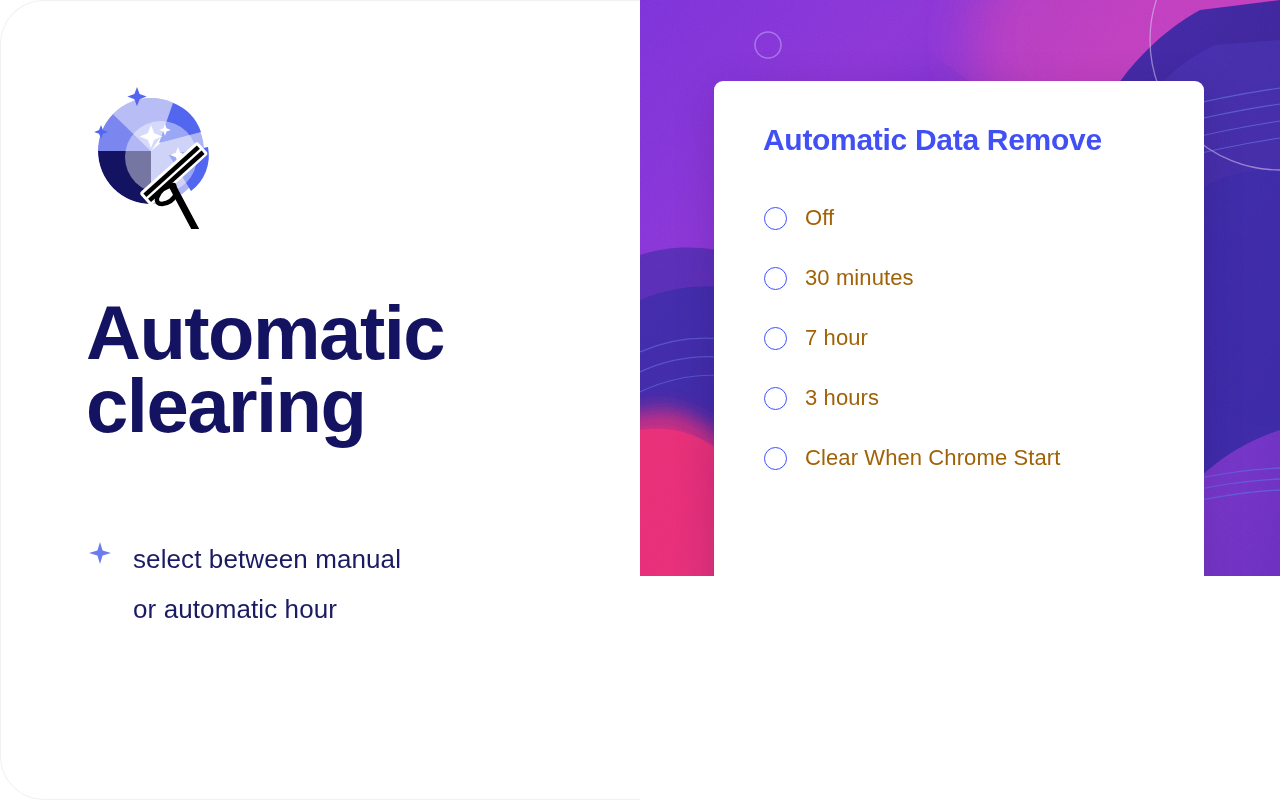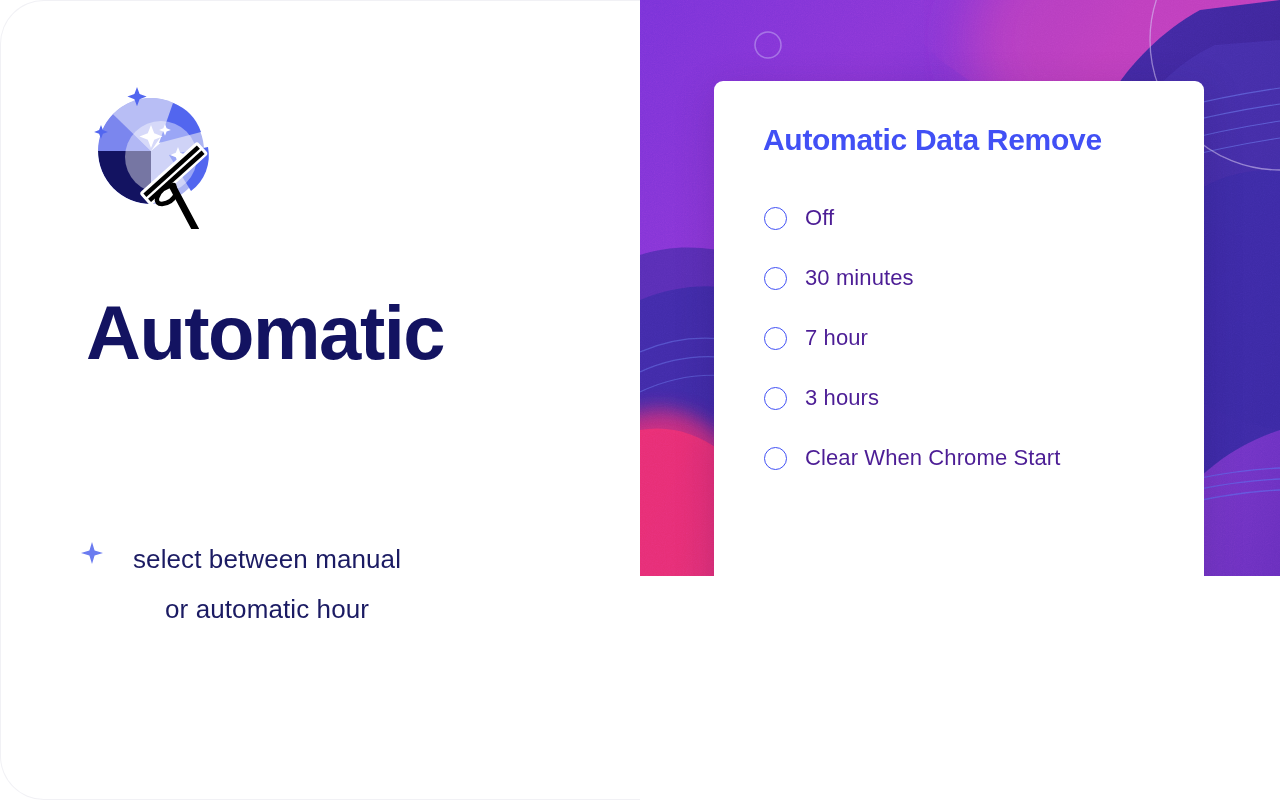--- a/index.html
+++ b/index.html
@@ -47,26 +47,25 @@
     width: 500px;
     font-size: 76px;
     line-height: 0.96;
     font-weight: 700;
     letter-spacing: -1.5px;
     color: #131361;
   }
 
   .bullet-block {
     position: absolute;
-    left: 80px;
+    left: 88px;
     top: 533px;
     display: flex;
     align-items: flex-start;
-    gap: 30px;
-    text-align: center;
+    gap: 22px;
   }
 
   .bullet-icon {
     margin-top: 8px;
     flex: 0 0 auto;
   }
 
   .bullet-lines {
     font-size: 26px;
     line-height: 50px;
@@ -137,21 +136,21 @@
     flex: 0 0 auto;
   }
 
   .radio.selected {
     background: #4150f5;
     border-color: #4150f5;
   }
 
   .option-label {
     font-size: 22px;
-    color: #4c1d95;
+    color: #a16207;
     letter-spacing: 0.1px;
     line-height: 1;
   }
 </style>
 </head>
 <body>
 
 <div class="screen">
 
   <div class="left-panel">
@@ -197,20 +196,21 @@
         </g>
 
         <path d="M93 106 q-14 2 -17 13 q-1 6 5 6 q10 -1 14 -10 Z" fill="#ffffff" stroke="#000000" stroke-width="4.5" stroke-linejoin="round"></path>
 
         <rect x="100" y="104" width="7" height="52" rx="2" fill="#000000" transform="rotate(-28 103 130)"></rect>
       </svg>
     </div>
 
     <h1 class="headline">
       <span>Automatic</span><br>
+      <span>clearing</span>
     </h1>
 
     <div class="bullet-block">
       <span class="bullet-icon">
         <svg width="22" height="22" viewBox="0 0 22 22" aria-hidden="true">
           <path d="M11 0 l2.6 8.4 8.4 2.6 -8.4 2.6 -2.6 8.4 -2.6 -8.4 -8.4 -2.6 8.4 -2.6 Z" fill="#6b7cf0"></path>
         </svg>
       </span>
       <div class="bullet-lines">
         <div>select between manual</div>

